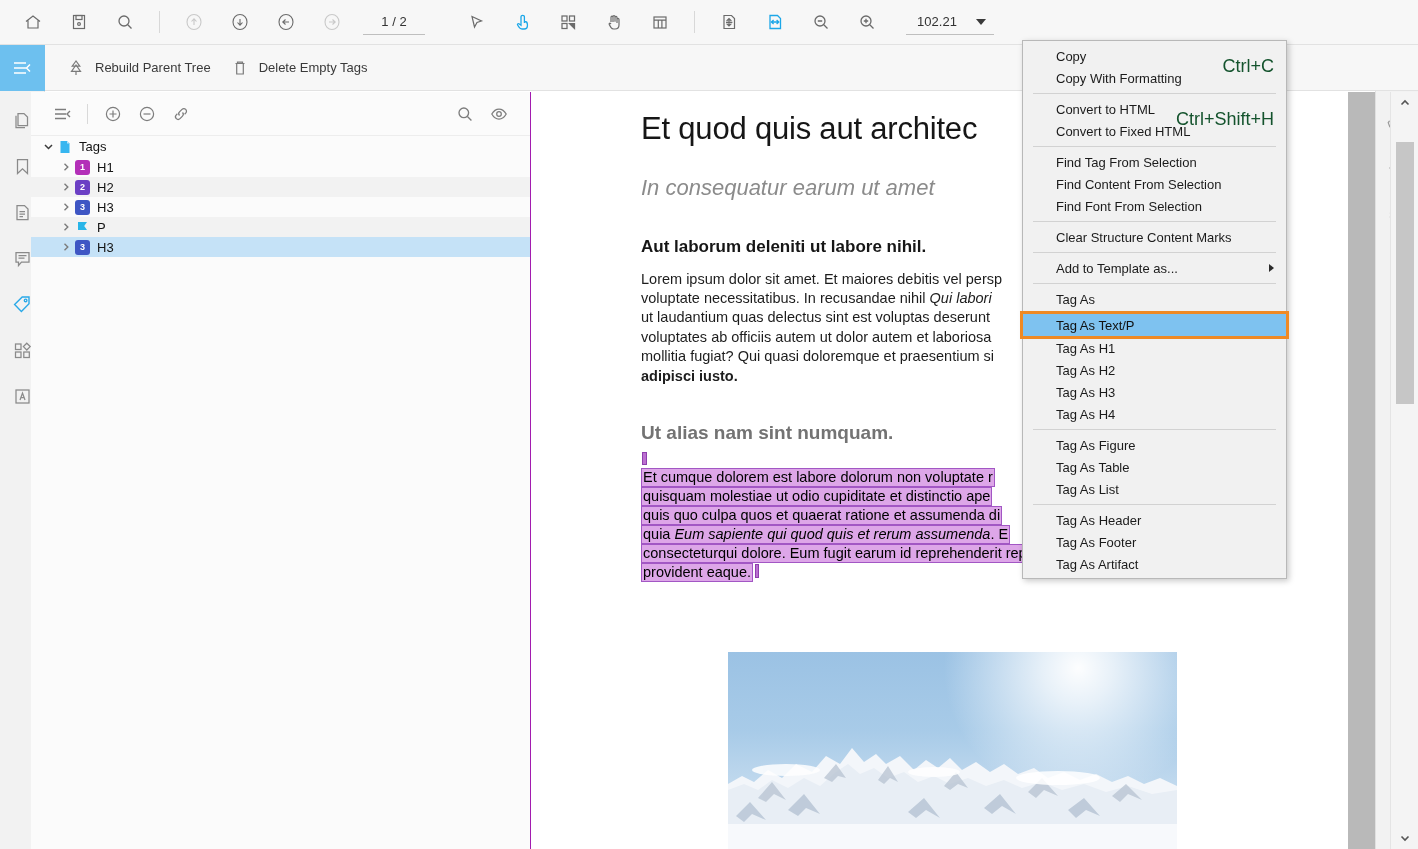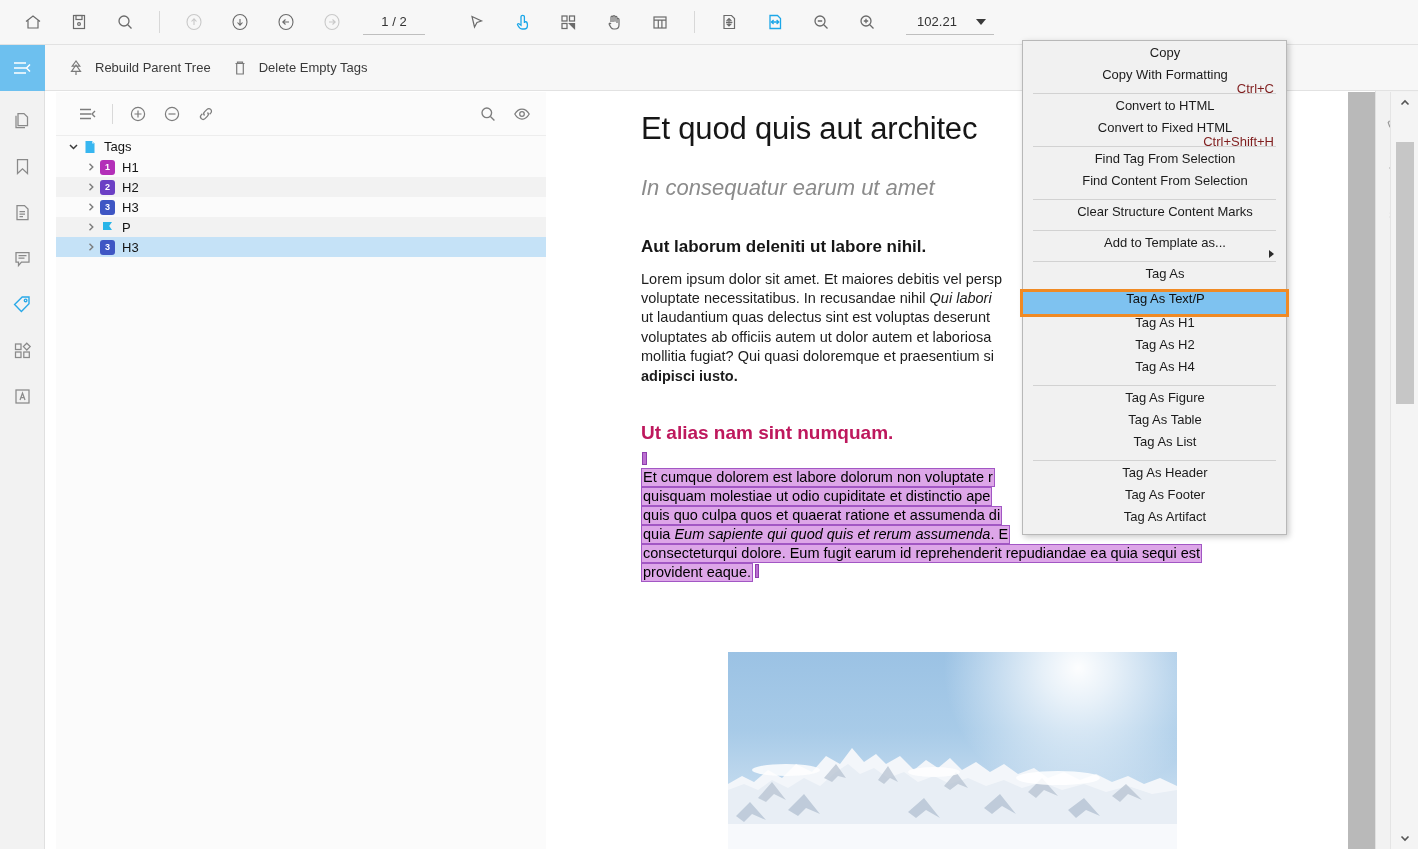--- a/index.html
+++ b/index.html
@@ -67,22 +67,22 @@
   
   .rightrail {
     position: absolute; right: 0; top: 91px; width: 43px; height: 758px;
     background: #f2f2f2; border-left: 1px solid #e0e0e0;
     display: flex; flex-direction: column; align-items: center; padding-top: 10px;
   }
   .rrail-btn { width: 43px; height: 46px; display:flex; align-items:center; justify-content:center; color:#9a9a9a; }
 
   
   .tagspanel {
-    position: absolute; left: 56px; top: 92px; width: 500px; height: 757px;
-    background: #fbfbfb; border-right: 3px solid #a21caf;
+    position: absolute; left: 31px; top: 92px; width: 500px; height: 757px;
+    background: #fbfbfb; border-right: 1px solid #a21caf;
   }
   .panel-toolbar {
     height: 44px; display: flex; align-items: center; padding: 0 14px;
     border-bottom: 1px solid #ededed; background: #fbfbfb;
   }
   .pt-btn { width: 34px; height: 34px; display:flex;align-items:center;justify-content:center;color:#7d7d7d; }
   .pt-sep { width:1px; height:20px; background:#d9d9d9; margin:0 8px; }
   .pt-spacer { flex: 1; }
 
   .tree { padding-top: 0px; font-size: 13px; color: #1e1e1e; }
@@ -122,21 +122,21 @@
   .doc-h2 {
     font-size: 17px; font-weight: bold; color: #161616; white-space: nowrap;
     margin-top: 36px; line-height: 1.2;
   }
   .doc-p {
     font-size: 14.5px; color: #1d1d1d; line-height: 19.4px; margin-top: 12px;
     width: 700px; white-space: nowrap; overflow: hidden;
   }
   .doc-p .ln { display: block; }
   .doc-h2b {
-    font-size: 19px; font-weight: bold; color: #be185d; white-space: nowrap;
+    font-size: 19px; font-weight: bold; color: #737373; white-space: nowrap;
     margin-top: 36px; line-height: 1.2;
   }
   .hl-block { margin-top: 6px; }
   .hl-caret {
     display: inline-block; width: 5px; height: 13px; background: #bb6fd0;
     border: 1px solid #8e3fae; margin-left: 1px;
   }
   .hl-line {
     display: inline-block;
     background: #dda6e8; border: 1px solid #a257c4;
@@ -176,23 +176,23 @@
   
   .ctxmenu {
     position: absolute; left: 1022px; top: 40px; width: 265px;
     background: #f1f1f1; border: 1px solid #b8b8b8;
     box-shadow: 2px 2px 6px rgba(0,0,0,0.22);
     padding: 4px 0 3px 0; z-index: 50;
   }
   .mi {
     height: 22px; display: flex; align-items: center;
     padding-left: 33px; padding-right: 12px;
-    font-size: 13px; color: #1b1b1b; position: relative; flex-direction: column;
-  }
-  .mi .sc { margin-left: auto; font-size: 13px; color: #7f1d1d; margin-top: 21px; }
+    font-size: 13px; color: #1b1b1b; position: relative;
+  }
+  .mi .sc { margin-left: auto; font-size: 18px; color: #14532d; margin-top: 21px; }
   .mi .sub-arrow { margin-left:auto; width:0;height:0;border-top:4px solid transparent;border-bottom:4px solid transparent;border-left:5px solid #2b2b2b; }
   .mi-sep { height: 1px; background: #d2d2d2; margin: 4px 10px 4px 10px; }
   .mi.highlight {
     background: #7ec2f0; color: #111;
     outline: 3px solid #f08a24; outline-offset: -1px;
     margin: 0 -1px; padding-left: 34px; height: 24px;
   }
   .mi-gap { height: 3px; }
 </style>
 </head>
@@ -636,20 +636,23 @@
     <div class="mi">
       <span>Convert to Fixed HTML</span>
     </div>
     <div class="mi-sep"></div>
     <div class="mi">
       <span>Find Tag From Selection</span>
     </div>
     <div class="mi">
       <span>Find Content From Selection</span>
     </div>
+    <div class="mi">
+      <span>Find Font From Selection</span>
+    </div>
     <div class="mi-sep"></div>
     <div class="mi">
       <span>Clear Structure Content Marks</span>
     </div>
     <div class="mi-sep"></div>
     <div class="mi">
       <span>Add to Template as...</span>
       <span class="sub-arrow"></span>
     </div>
     <div class="mi-sep"></div>
@@ -660,20 +663,23 @@
     <div class="mi highlight">
       <span>Tag As Text/P</span>
     </div>
     <div class="mi">
       <span>Tag As H1</span>
     </div>
     <div class="mi">
       <span>Tag As H2</span>
     </div>
     <div class="mi">
+      <span>Tag As H3</span>
+    </div>
+    <div class="mi">
       <span>Tag As H4</span>
     </div>
     <div class="mi-sep"></div>
     <div class="mi">
       <span>Tag As Figure</span>
     </div>
     <div class="mi">
       <span>Tag As Table</span>
     </div>
     <div class="mi">

